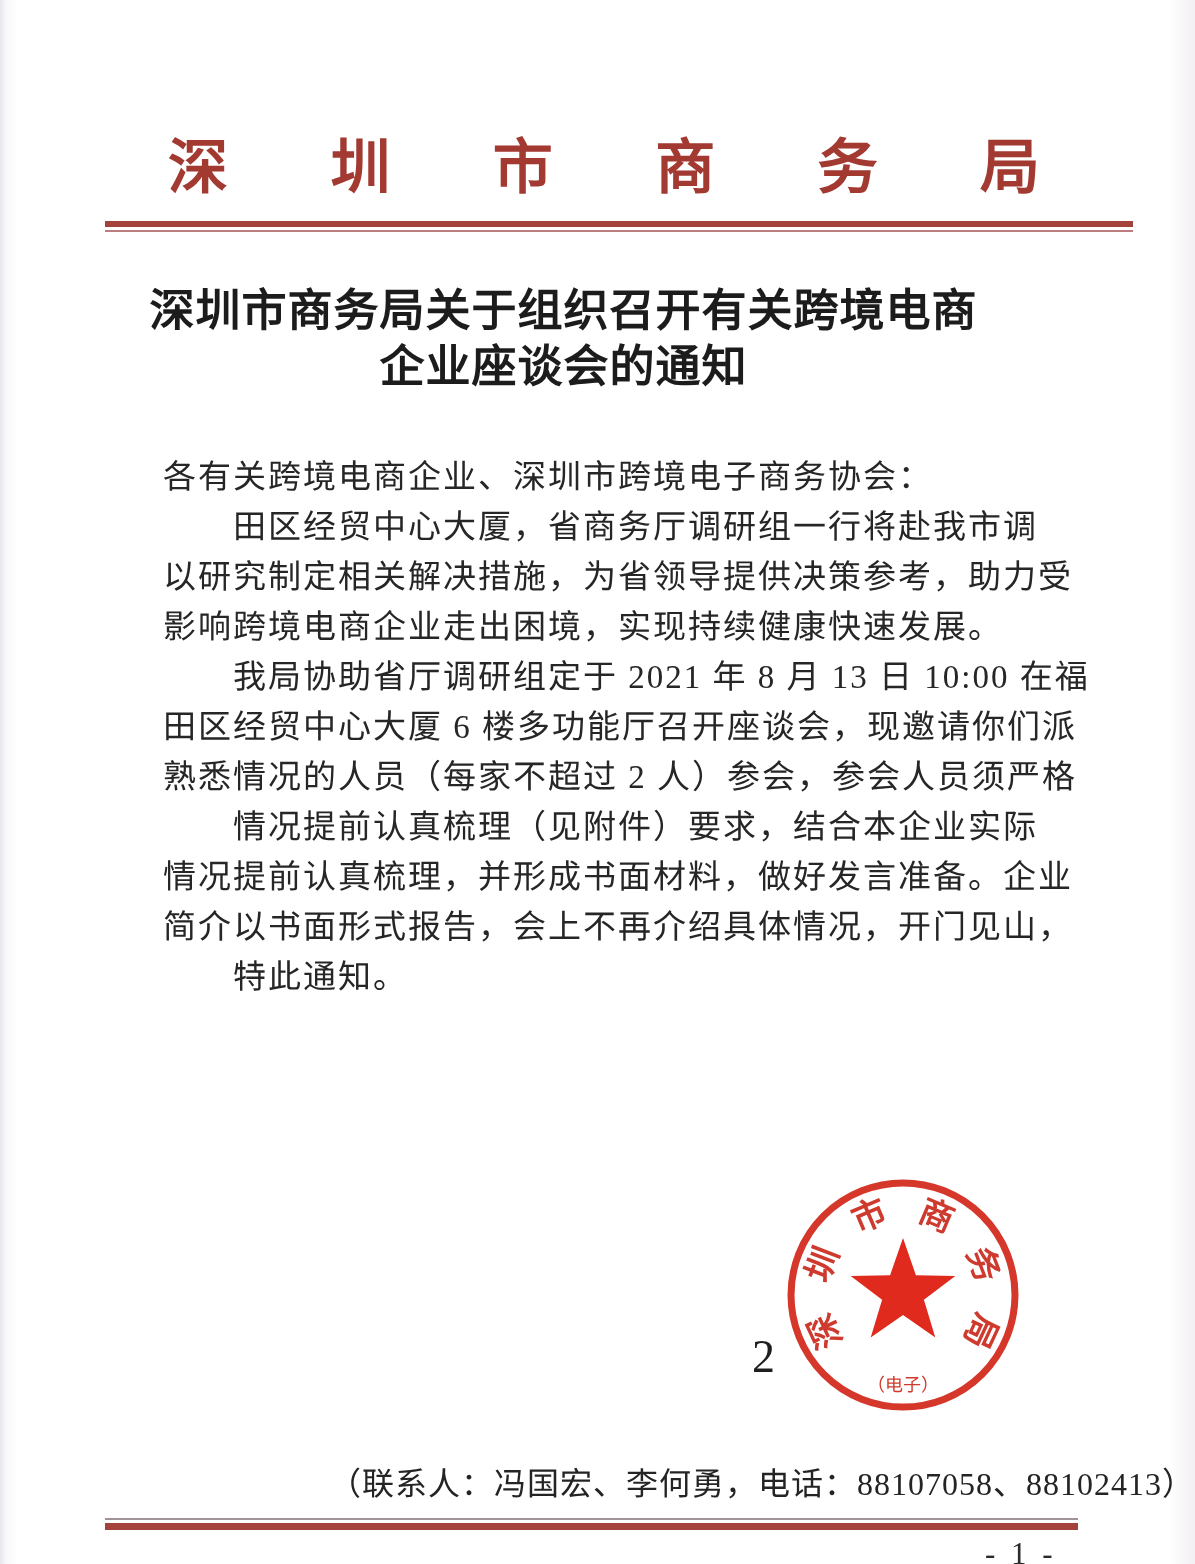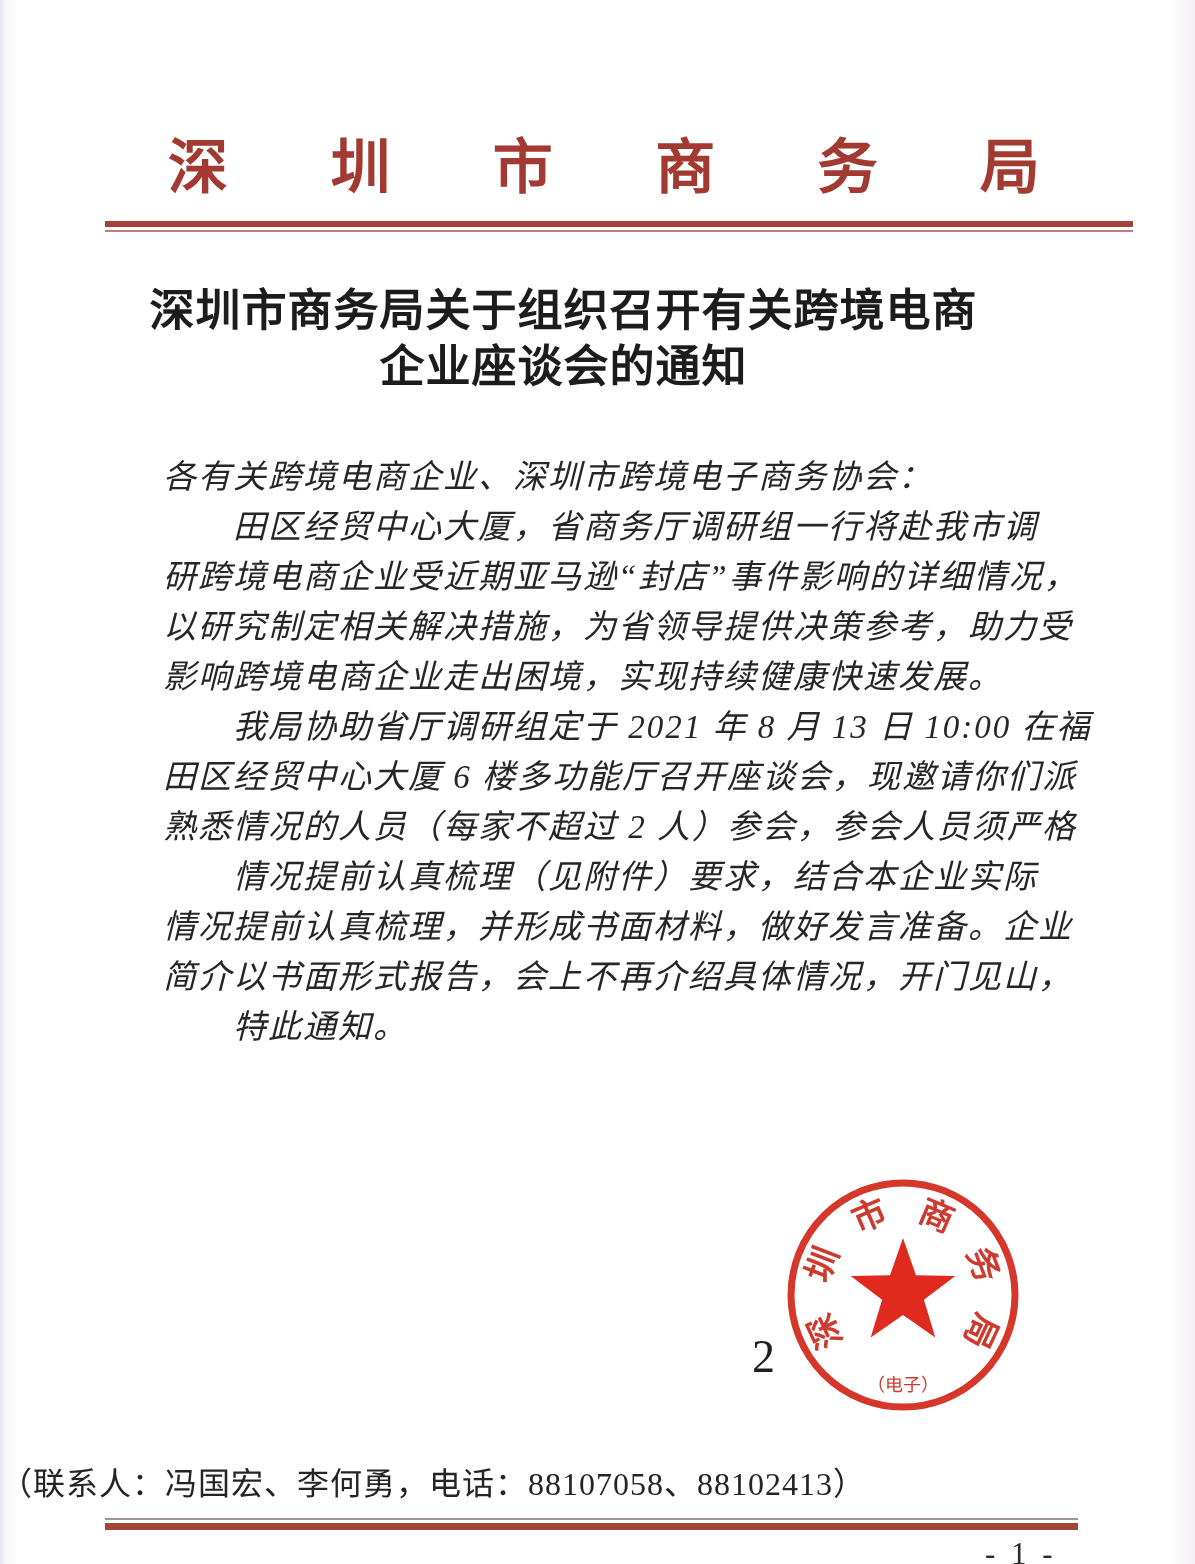--- a/index.html
+++ b/index.html
@@ -27,37 +27,37 @@
   .rule-top .thin{height:2px;background:#bb7d7f;margin-top:3px;}
   
   .doc-title{
     position:absolute;left:0;top:283px;width:1093px;
     text-align:center;color:#1c1c1c;
     font-size:45px;font-weight:bold;line-height:56px;letter-spacing:1px;margin-left:17px;
   }
   
   .doc-body{
     position:absolute;left:163px;top:452px;width:900px;
-    color:#262626;font-size:33px;line-height:50px;letter-spacing:2px;font-style:italic;
+    color:#262626;font-size:33px;line-height:50px;letter-spacing:2px;
   }
   .doc-body .line{white-space:nowrap;}
   .attachment-line{
     position:absolute;left:250px;top:1208px;
     color:#262626;font-size:33px;letter-spacing:2px;white-space:nowrap;
   }
   
   .seal{position:absolute;left:781px;top:1173px;width:244px;height:244px;}
   .seal svg{display:block;width:100%;height:100%;}
   .seal-annotation{
     position:absolute;left:752px;top:1330px;
     color:#1f1f1f;font-size:46px;font-family:"Liberation Serif",serif;
   }
   
   .contact-line{
-    position:absolute;left:0;top:1458px;width:1195px;text-align:left;
+    position:absolute;left:0;top:1458px;width:1195px;text-align:right;
     color:#242424;font-size:32px;letter-spacing:1px;white-space:nowrap;
   }
   .rule-bottom{position:absolute;left:105px;top:1518px;width:973px;}
   .rule-bottom .thin{height:2px;background:#a29299;}
   .rule-bottom .thick{height:7px;background:#a4423c;margin-top:3px;}
   .page-number{
     position:absolute;left:985px;top:1536px;
     color:#2a2a2a;font-size:31px;letter-spacing:4px;
   }
 </style>
@@ -81,21 +81,20 @@
   </div>
 
   <div class="doc-title">
     <div>深圳市商务局关于组织召开有关跨境电商</div>
     <div>企业座谈会的通知</div>
   </div>
 
   <div class="doc-body">
     <div class="line">各有关跨境电商企业、深圳市跨境电子商务协会：</div>
     <div class="line">　　田区经贸中心大厦，省商务厅调研组一行将赴我市调</div>
-    <div class="line">研跨境电商企业受近期亚马逊“封店”事件影响的详细情况，</div>
     <div class="line">以研究制定相关解决措施，为省领导提供决策参考，助力受</div>
     <div class="line">影响跨境电商企业走出困境，实现持续健康快速发展。</div>
     <div class="line">　　我局协助省厅调研组定于 2021 年 8 月 13 日 10:00 在福</div>
     <div class="line">田区经贸中心大厦 6 楼多功能厅召开座谈会，现邀请你们派</div>
     <div class="line">熟悉情况的人员（每家不超过 2 人）参会，参会人员须严格</div>
     <div class="line">　　情况提前认真梳理（见附件）要求，结合本企业实际</div>
     <div class="line">情况提前认真梳理，并形成书面材料，做好发言准备。企业</div>
     <div class="line">简介以书面形式报告，会上不再介绍具体情况，开门见山，</div>
     <div class="line">　　特此通知。</div>
   </div>

